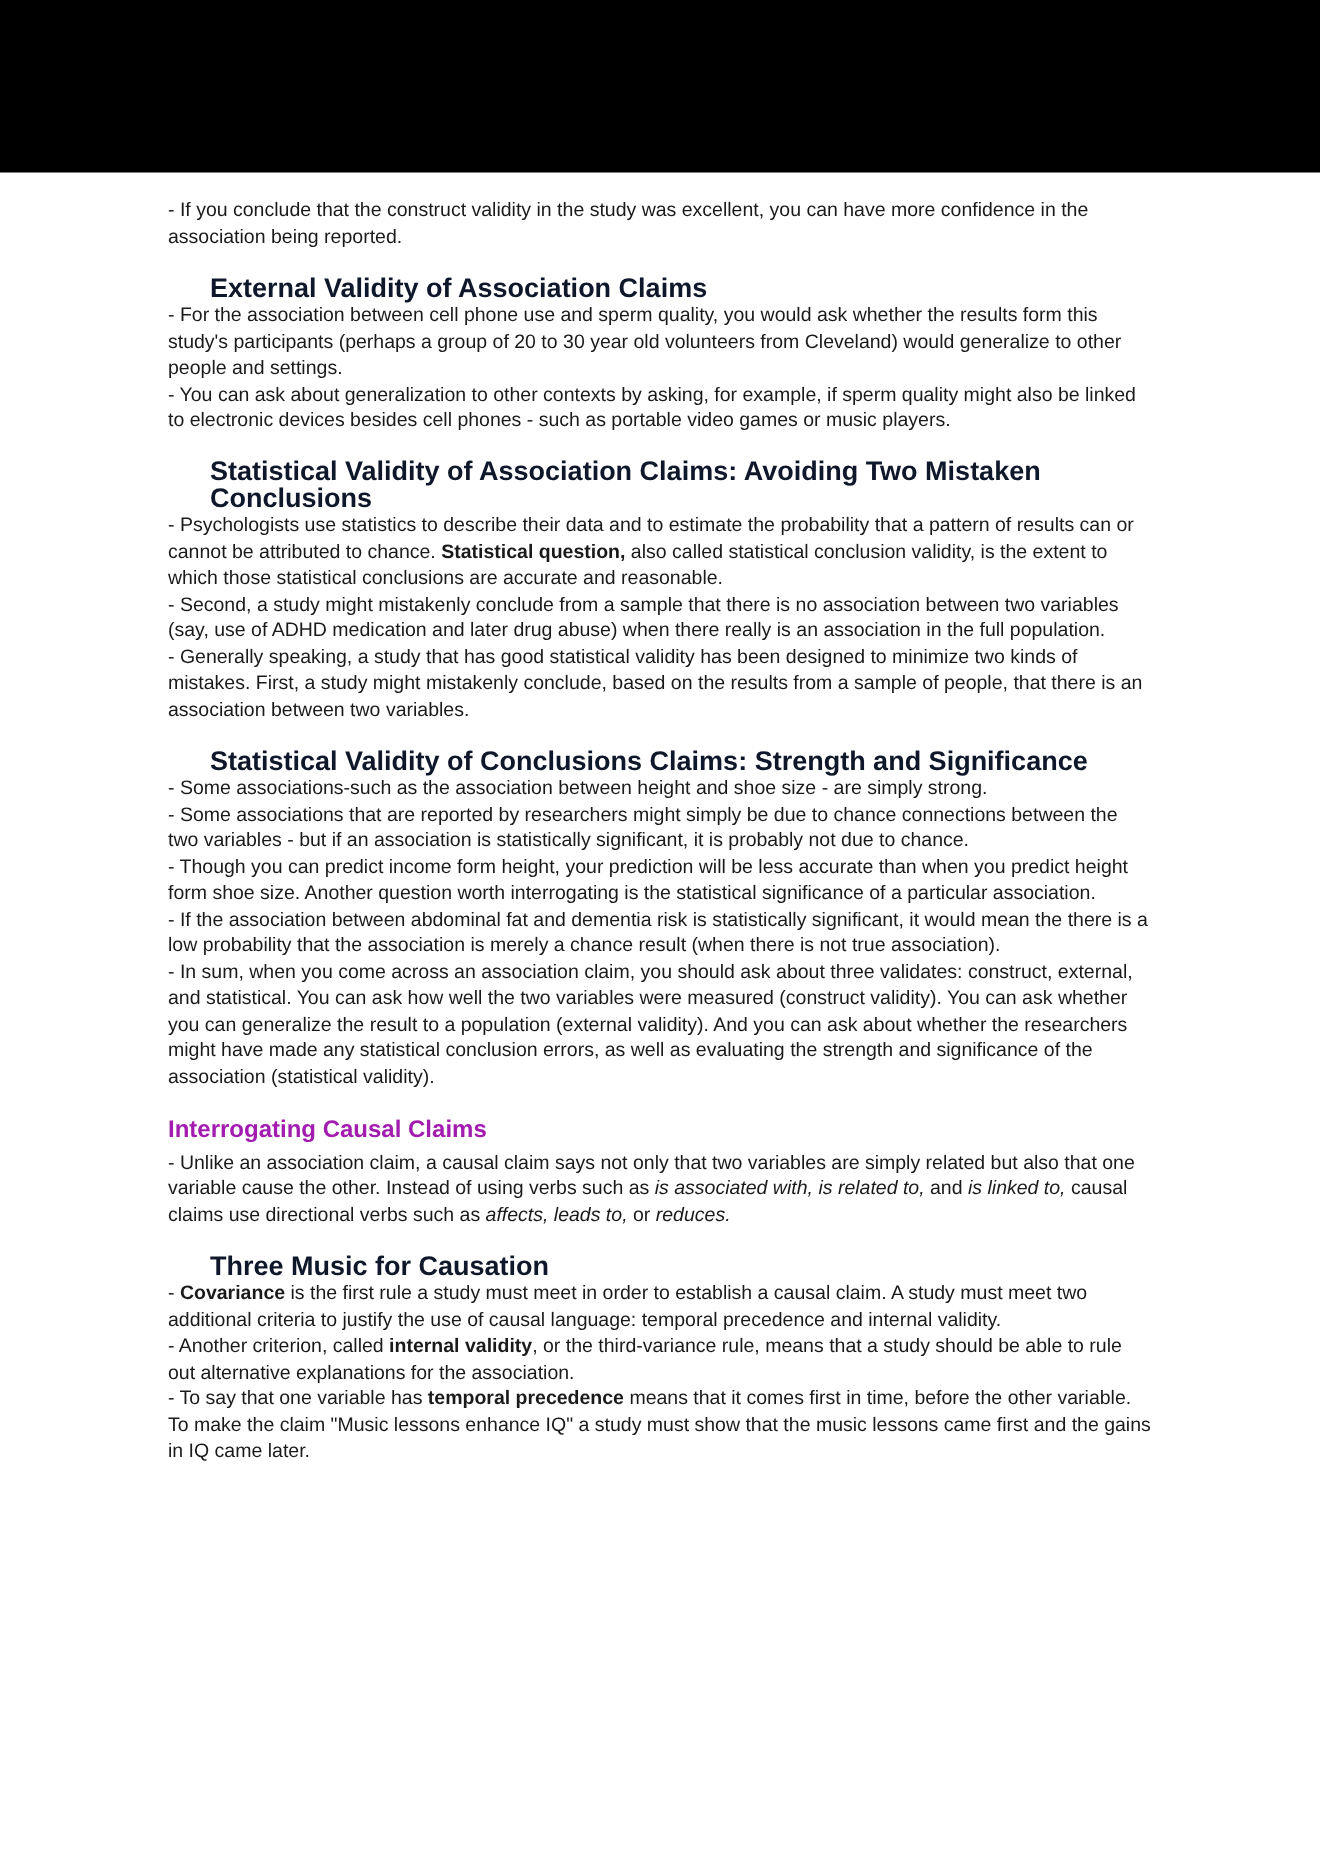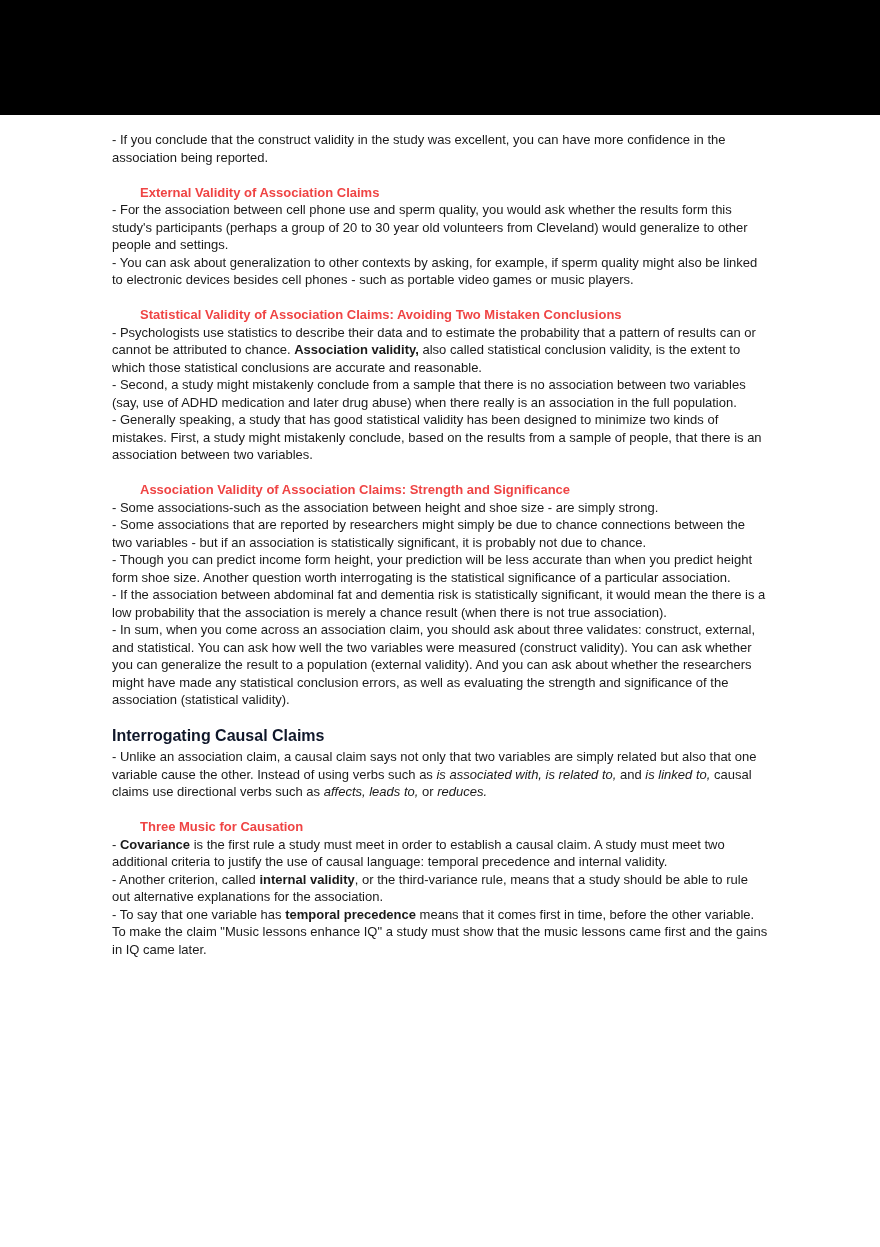--- a/index.html
+++ b/index.html
@@ -26,33 +26,33 @@
   .content {
     box-sizing: border-box;
     padding: 16px 112px 0 112px;
     color: #1a1a1a;
     font-size: 13px;
     line-height: 17.5px;
   }
   .section { margin-top: 17.5px; }
   .section:first-child { margin-top: 0; }
   .section h3 {
-    font-size: 13px;
+    font-size: 18px;
     line-height: 17.5px;
     font-weight: 700;
     margin: 0;
-    color: #ef4444;
+    color: #0f172a;
     padding-left: 28px;
   }
   .section h2 {
     font-size: 16px;
     line-height: 20px;
     font-weight: 700;
     margin: 0 0 2px 0;
-    color: #0f172a;
+    color: #a21caf;
   }
   .section p {
     margin: 0;
   }
   .seg-b { font-weight: 700; }
   .seg-i { font-style: italic; }
 </style>
 </head>
 <body>
 
@@ -61,26 +61,26 @@
       <div class="section">
         <p>- If you conclude that the construct validity in the study was excellent, you can have more confidence in the association being reported.</p>
       </div>
       <div class="section">
         <h3>External Validity of Association Claims</h3>
         <p>- For the association between cell phone use and sperm quality, you would ask whether the results form this study's participants (perhaps a group of 20 to 30 year old volunteers from Cleveland) would generalize to other people and settings.</p>
         <p>- You can ask about generalization to other contexts by asking, for example, if sperm quality might also be linked to electronic devices besides cell phones - such as portable video games or music players.</p>
       </div>
       <div class="section">
         <h3>Statistical Validity of Association Claims: Avoiding Two Mistaken Conclusions</h3>
-        <p>- Psychologists use statistics to describe their data and to estimate the probability that a pattern of results can or cannot be attributed to chance. <span class="seg-b ">Association validity,</span> also called statistical conclusion validity, is the extent to which those statistical conclusions are accurate and reasonable.</p>
+        <p>- Psychologists use statistics to describe their data and to estimate the probability that a pattern of results can or cannot be attributed to chance. <span class="seg-b ">Statistical question,</span> also called statistical conclusion validity, is the extent to which those statistical conclusions are accurate and reasonable.</p>
         <p>- Second, a study might mistakenly conclude from a sample that there is no association between two variables (say, use of ADHD medication and later drug abuse) when there really is an association in the full population.</p>
         <p>- Generally speaking, a study that has good statistical validity has been designed to minimize two kinds of mistakes. First, a study might mistakenly conclude, based on the results from a sample of people, that there is an association between two variables.</p>
       </div>
       <div class="section">
-        <h3>Association Validity of Association Claims: Strength and Significance</h3>
+        <h3>Statistical Validity of Conclusions Claims: Strength and Significance</h3>
         <p>- Some associations-such as the association between height and shoe size - are simply strong.</p>
         <p>- Some associations that are reported by researchers might simply be due to chance connections between the two variables - but if an association is statistically significant, it is probably not due to chance.</p>
         <p>- Though you can predict income form height, your prediction will be less accurate than when you predict height form shoe size. Another question worth interrogating is the statistical significance of a particular association.</p>
         <p>- If the association between abdominal fat and dementia risk is statistically significant, it would mean the there is a low probability that the association is merely a chance result (when there is not true association).</p>
         <p>- In sum, when you come across an association claim, you should ask about three validates: construct, external, and statistical. You can ask how well the two variables were measured (construct validity). You can ask whether you can generalize the result to a population (external validity). And you can ask about whether the researchers might have made any statistical conclusion errors, as well as evaluating the strength and significance of the association (statistical validity).</p>
       </div>
       <div class="section">
         <h2>Interrogating Causal Claims</h2>
         <p>- Unlike an association claim, a causal claim says not only that two variables are simply related but also that one variable cause the other. Instead of using verbs such as <span class="seg-i">is associated with, is related to,</span> and <span class="seg-i">is linked to,</span> causal claims use directional verbs such as <span class="seg-i">affects, leads to,</span> or <span class="seg-i">reduces.</span></p>
       </div>

